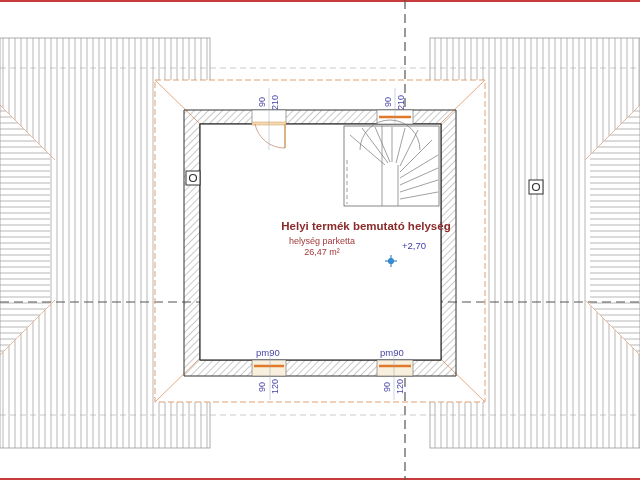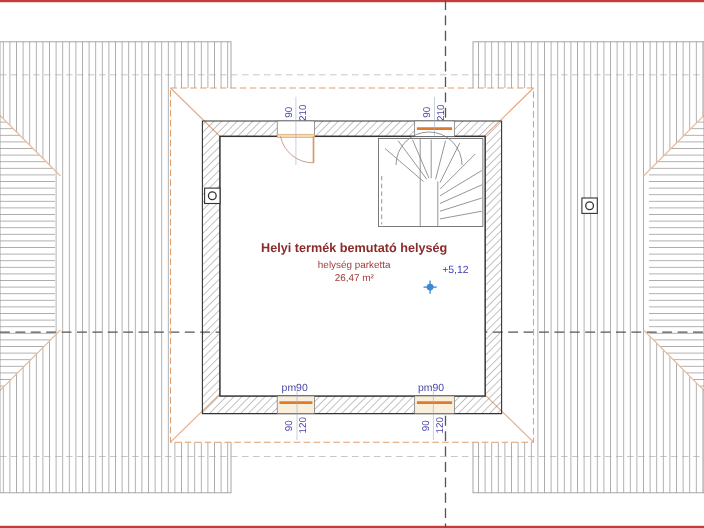--- a/index.html
+++ b/index.html
@@ -1,18 +1,18 @@
 <!DOCTYPE html>
 <html><head>
 <meta charset="utf-8">
 <style>
   html, body { margin: 0; padding: 0; background: #ffffff; }
   body { width: 640px; height: 480px; overflow: hidden; position: relative; font-family: "Liberation Sans", sans-serif; }
   #plan { position: absolute; left: 0; top: 0; width: 640px; height: 480px; }
-  .room-title { position: absolute; left: 200px; width: 244px; top: 220px; text-align: center; font-weight: bold; font-size: 11.5px; color: #8b2a2a; white-space: nowrap; }
+  .room-title { position: absolute; left: 200px; width: 244px; top: 220px; text-align: center; font-weight: bold; font-size: 11.5px; color: #8b2a2a; white-space: nowrap; padding-left: 44px; }
   .room-sub { position: absolute; left: 200px; width: 244px; text-align: center; font-size: 9px; color: #a23a3a; white-space: nowrap; }
   .room-floor { top: 236px; }
   .room-area { top: 247px; }
   .level { position: absolute; left: 402px; top: 240px; font-size: 9.5px; color: #3b3bb0; }
   .dim { position: absolute; font-size: 9px; color: #4a47a8; transform: rotate(-90deg); transform-origin: left top; white-space: nowrap; }
   .pm { position: absolute; font-size: 9.5px; color: #4a47a8; white-space: nowrap; }
   .border-line { position: absolute; left: 0; width: 640px; height: 2px; background: #c93b3b; }
 </style>
 </head>
 <body>
@@ -125,21 +125,21 @@
   <g stroke="#3a8ad0" stroke-width="1.2">
     <line x1="385" y1="261" x2="397" y2="261"></line>
     <line x1="391" y1="255" x2="391" y2="267"></line>
     <circle cx="391" cy="261" r="2.5" fill="#3a8ad0"></circle>
   </g>
 </svg>
 
 <div class="room-title">Helyi termék bemutató helység</div>
 <div class="room-sub room-floor">helység parketta</div>
 <div class="room-sub room-area">26,47 m²</div>
-<div class="level">+5,12</div>
+<div class="level">+2,70</div>
 
 <div class="dim" style="left:257px; top:107px;">90</div>
 <div class="dim" style="left:270px; top:110px;">210</div>
 <div class="dim" style="left:383px; top:107px;">90</div>
 <div class="dim" style="left:396px; top:110px;">210</div>
 
 <div class="pm" style="left:256px; top:347px;">pm90</div>
 <div class="pm" style="left:380px; top:347px;">pm90</div>
 
 <div class="dim" style="left:257px; top:392px;">90</div>

